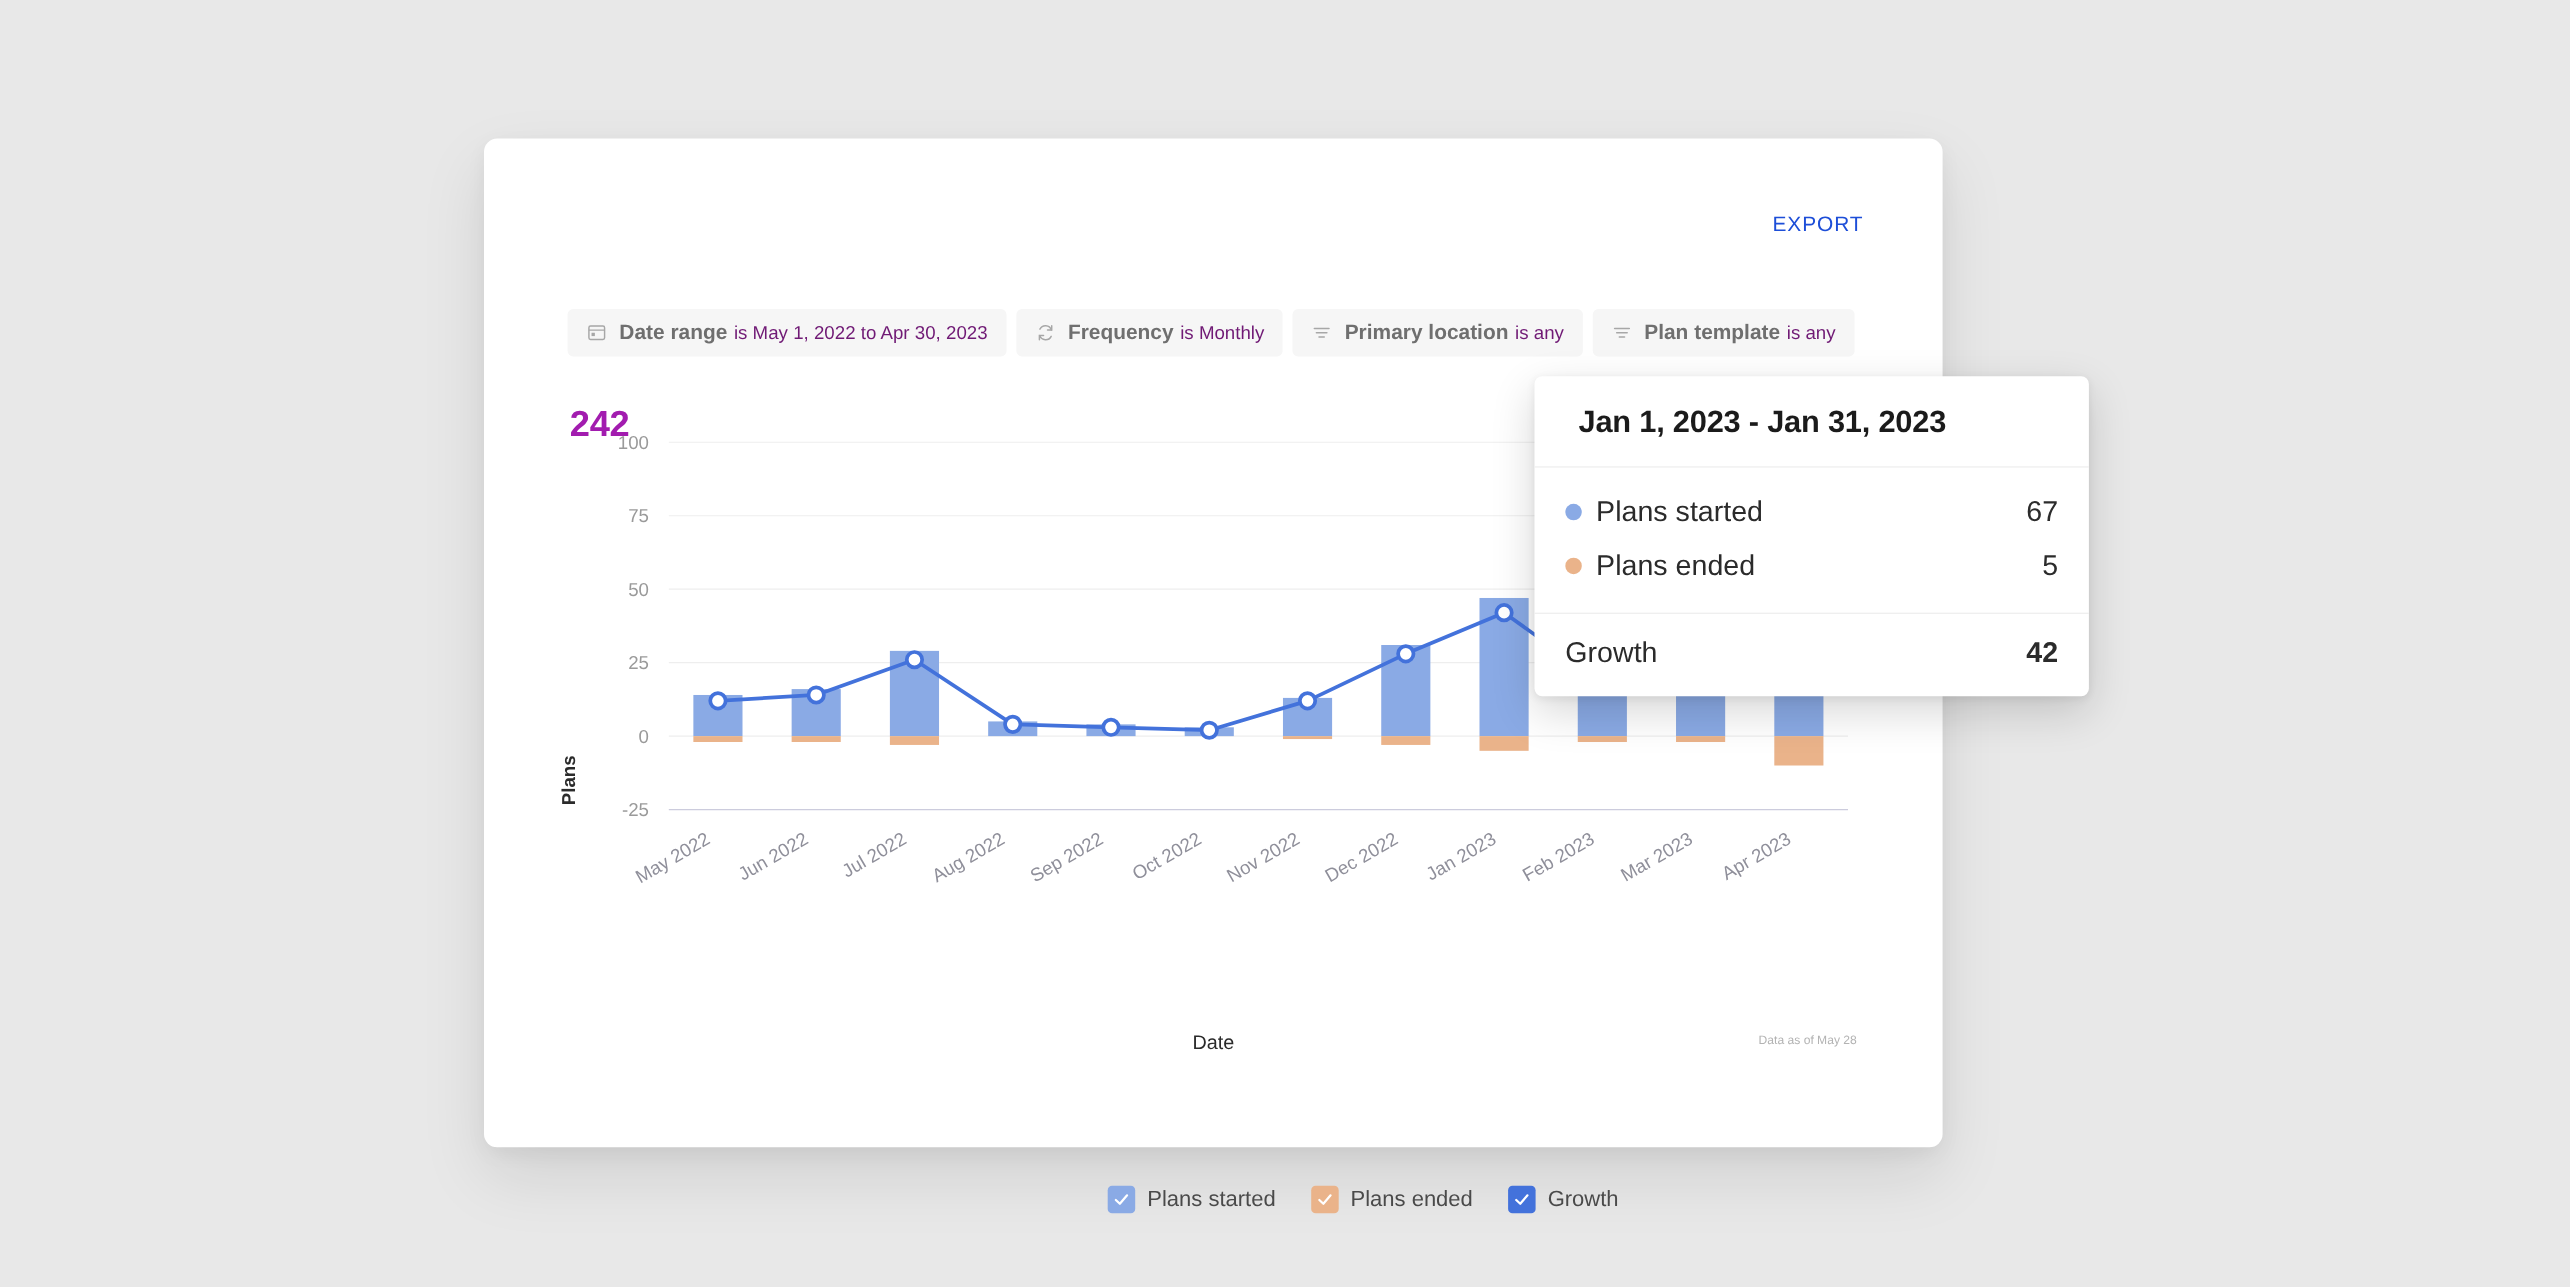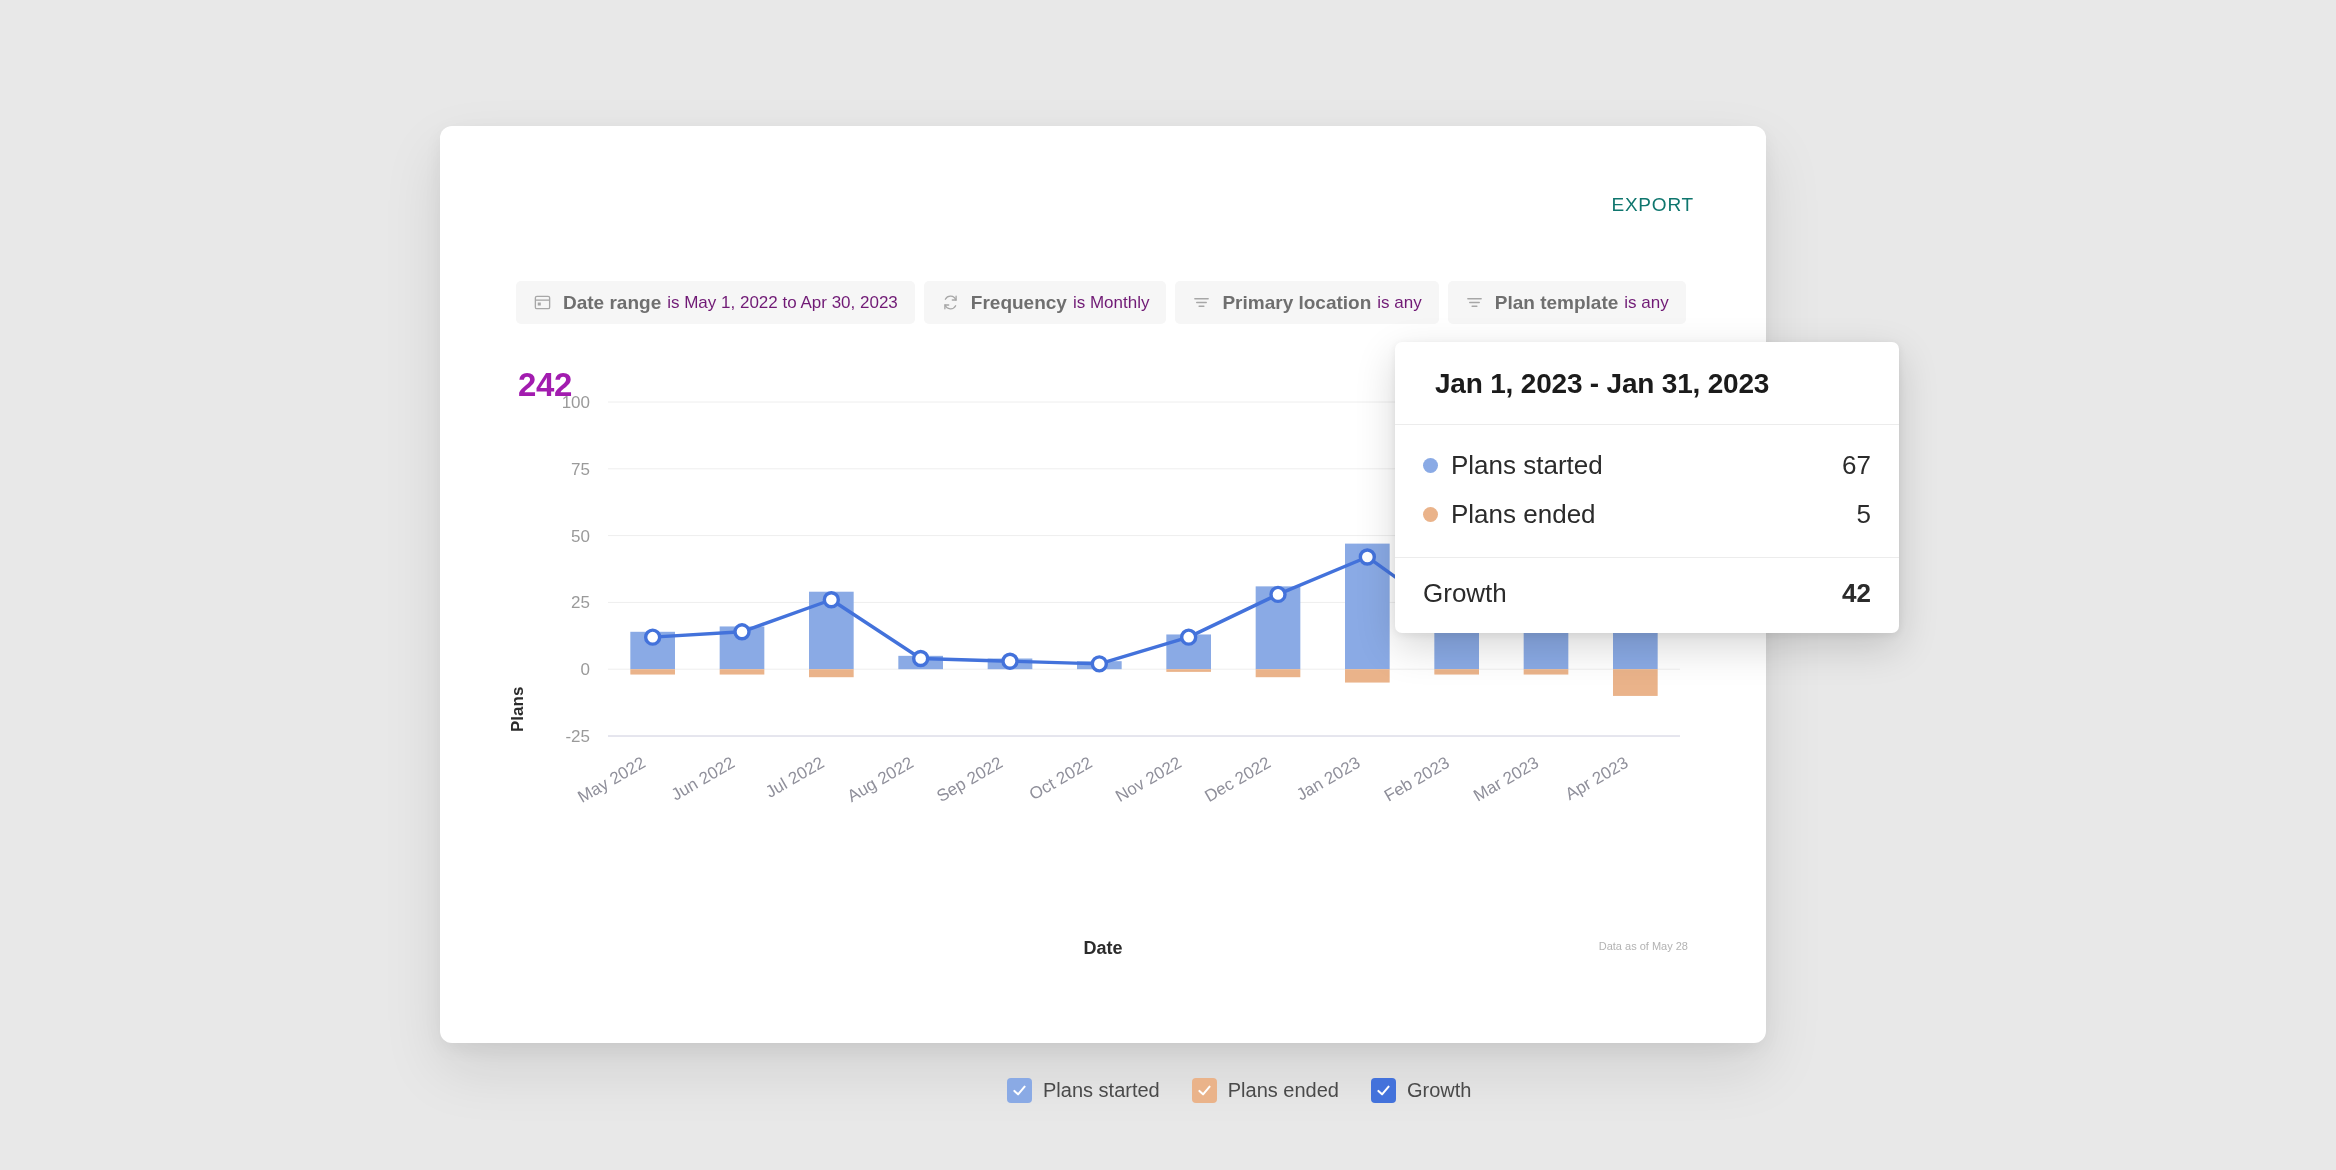--- a/index.html
+++ b/index.html
@@ -36,21 +36,21 @@
     font-weight: 700;
     letter-spacing: -0.8px;
     color: #1b1b1b;
   }
   .export-button {
     position: absolute;
     right: 72px; top: 68px;
     font-size: 19px;
     letter-spacing: 0.8px;
     font-weight: 500;
-    color: #0f766e;
+    color: #1d4ed8;
     background: none; border: none;
     cursor: pointer;
     font-family: "Liberation Sans", sans-serif;
   }
   
   .filters {
     position: absolute;
     left: 76px; top: 155px;
     display: flex;
     gap: 9px;
@@ -97,21 +97,21 @@
     color: #2b2b2b;
     transform: rotate(-90deg);
     transform-origin: left top;
     white-space: nowrap;
   }
   .x-axis-title {
     position: absolute;
     left: 50%; top: 596px;
     transform: translateX(-50%);
     font-size: 18px;
-    font-weight: 700;
+    font-weight: 400;
     color: #2b2b2b;
   }
   .data-asof {
     position: absolute;
     right: 78px; top: 598px;
     font-size: 11px;
     color: #b3b3b3;
   }
   
   .legend {

